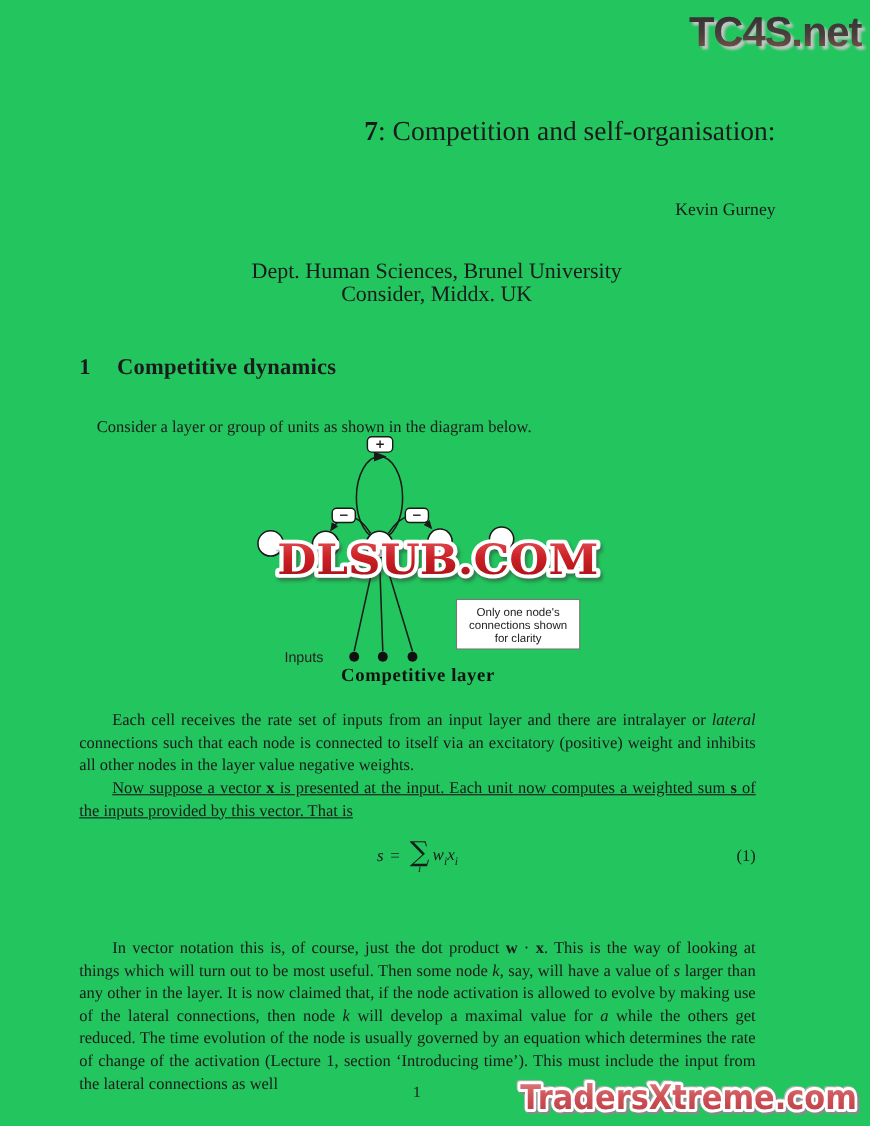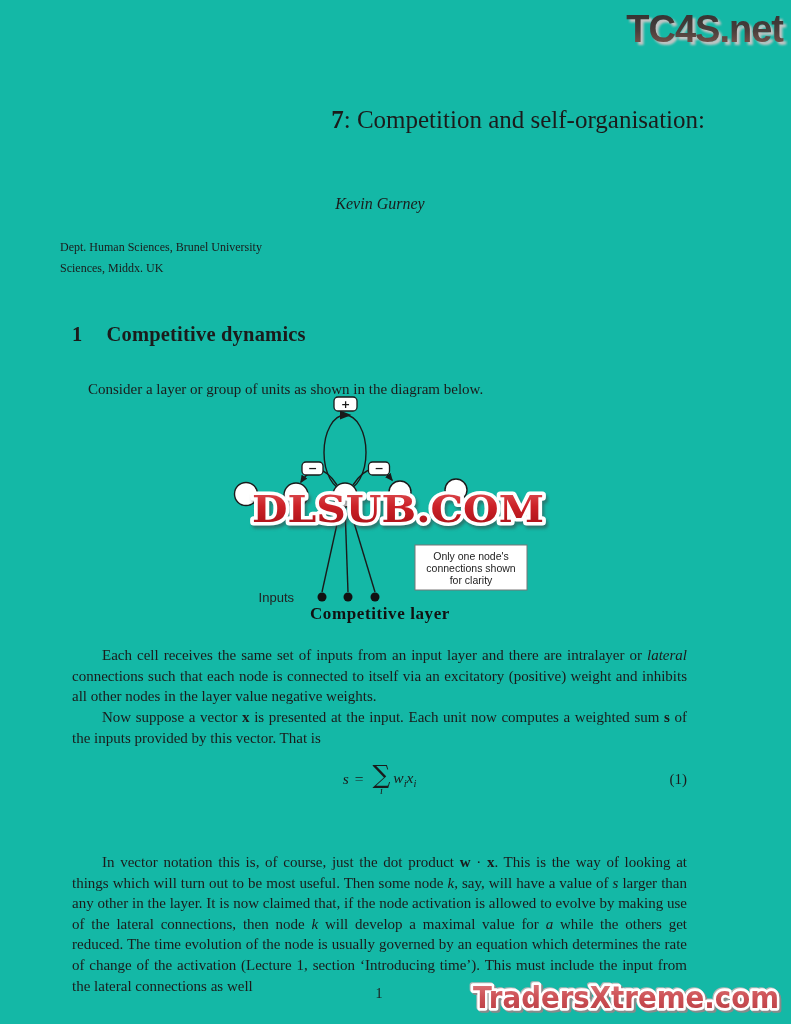--- a/index.html
+++ b/index.html
@@ -1,33 +1,33 @@
 <!DOCTYPE html>
 <html style="--body_text: #1b1b1b; --watermark_red: #c41e24; --traders_red: #c9545a; --tc4s_dark: #2e2e2e; --tc4s_brown: #8a5a50;"><head>
 <meta charset="utf-8">
 <style>
   html,body { margin:0; padding:0; background:#fff; }
   .page {
     position:relative; width:791px; height:1024px; margin:0 auto;
-    background:#14b8a6; overflow:hidden;
+    background:#22c55e; overflow:hidden;
     font-family:"Liberation Serif", serif;
     color: var(--body_text, #1b1b1b);
   }
   
   .tc4s   { position:absolute; top:2px;   left:583px; }
   .dlsub  { position:absolute; top:482px; left:246px; z-index:5; }
   .traders{ position:absolute; top:973px; left:465px; }
   
   .title-block { position:absolute; top:102px; left:55px; width:650px;
                  text-align:right; font-size:25px; line-height:36px; }
   .title-num { font-weight:bold; }
-  .author { position:absolute; top:195px; left:55px; width:650px;
-            text-align:center; font-style:italic; font-size:16px; }
-  .affiliation { position:absolute; top:237px; left:60px; width:650px;
-                 text-align:left; font-size:12px; line-height:20.5px; }
+  .author { position:absolute; top:182px; left:55px; width:650px;
+            text-align:right; font-size:16px; }
+  .affiliation { position:absolute; top:237px; left:72px; width:650px;
+                 text-align:center; font-size:20px; line-height:20.5px; }
   
   .section-heading { position:absolute; top:323px; left:72px;
                      font-size:20.5px; font-weight:bold; letter-spacing:0.2px; }
   .sec-num { display:inline-block; margin-right:24px; }
   .intro { position:absolute; top:365px; left:72px; width:615px;
            font-size:15px; margin:16px; }
   
   .diagram { position:absolute; top:392px; left:200px; }
   .d-line   { stroke:#1a1a1a; stroke-width:1.4; fill:none; }
   .d-node   { fill:#ffffff; stroke:#1a1a1a; stroke-width:1.4; }
@@ -37,21 +37,21 @@
   .d-dot    { fill:#111111; }
   .d-sans   { font-family:"Liberation Sans", sans-serif; fill:#222222; }
   .d-notebox{ fill:#ffffff; stroke:#777777; stroke-width:1; }
   .d-caption{ font-family:"Liberation Serif", serif; font-weight:bold; font-size:17px;
               fill:#111111; text-anchor:middle; letter-spacing:0.6px; }
   
   .bp { position:absolute; left:72px; width:615px; margin:0;
         font-size:15px; line-height:20.6px; text-align:justify;
         text-indent:30px; hyphens:none; }
   .p1 { top:645px; }
-  .p2 { top:707px; }
+  .p2 { top:707px;text-decoration:underline; }
   .p3 { top:852px; }
   .bp em { font-style:italic; }
   .bp strong { font-weight:bold; }
   
   .equation { position:absolute; top:756px; left:72px; width:615px; height:46px;
               display:flex; align-items:center; justify-content:center;
               font-size:15.5px; font-style:italic; }
   .eq-rel { font-style:normal; margin:0 6px; }
   .sigma-wrap { display:inline-flex; flex-direction:column; align-items:center;
                 margin:0 3px; font-style:normal; }
@@ -81,21 +81,21 @@
   </svg>
 
   <div class="title-block">
     <div><span class="title-num">7</span><span>: Competition and self-organisation:</span></div>
   </div>
 
   <div class="author">Kevin Gurney</div>
 
   <div class="affiliation">
     <div>Dept. Human Sciences, Brunel University</div>
-    <div>Sciences, Middx. UK</div>
+    <div>Consider, Middx. UK</div>
   </div>
 
   <div class="section-heading">
     <span class="sec-num">1</span><span class="sec-title">Competitive dynamics</span>
   </div>
 
   <p class="intro">Consider a layer or group of units as shown in the diagram below.</p>
 
   <svg class="diagram" width="400" height="235" viewBox="0 0 400 235">
     <defs>
@@ -147,21 +147,21 @@
     <defs>
       <linearGradient id="dlg" x1="0" y1="0" x2="0" y2="1">
         <stop offset="0" stop-color="#e25a5e"></stop>
         <stop offset="0.45" stop-color="#cc2127"></stop>
         <stop offset="1" stop-color="#a30d13"></stop>
       </linearGradient>
     </defs>
     <text x="152" y="40" text-anchor="middle" font-family="DejaVu Serif, serif" font-weight="bold" font-size="38" textLength="292" lengthAdjust="spacingAndGlyphs" fill="url(#dlg)" stroke="#ffffff" stroke-width="7" stroke-linejoin="round" paint-order="stroke" style="filter:drop-shadow(2px 3px 1.5px rgba(60,60,60,0.5));">DLSUB.COM</text>
   </svg>
 
-  <p class="bp p1"><span>Each cell receives the same set of inputs from an input layer and there are intralayer or </span><em>lateral</em><span> connections such that each node is connected to itself via an excitatory (positive) weight and inhibits all other nodes in the layer value negative weights.</span></p>
+  <p class="bp p1"><span>Each cell receives the rate set of inputs from an input layer and there are intralayer or </span><em>lateral</em><span> connections such that each node is connected to itself via an excitatory (positive) weight and inhibits all other nodes in the layer value negative weights.</span></p>
   <p class="bp p2"><span>Now suppose a vector </span><strong>x</strong><span> is presented at the input. Each unit now computes a weighted sum </span><strong>s</strong><span> of the inputs provided by this vector. That is</span></p>
 
   <div class="equation">
     <span class="eq-lhs">s</span>
     <span class="eq-rel">=</span>
     <span class="sigma-wrap">
       <span class="sigma">∑</span>
       <span class="sigma-sub">i</span>
     </span>
     <span class="eq-term"><span>w</span><sub>i</sub><span>x</span><sub>i</sub></span>

